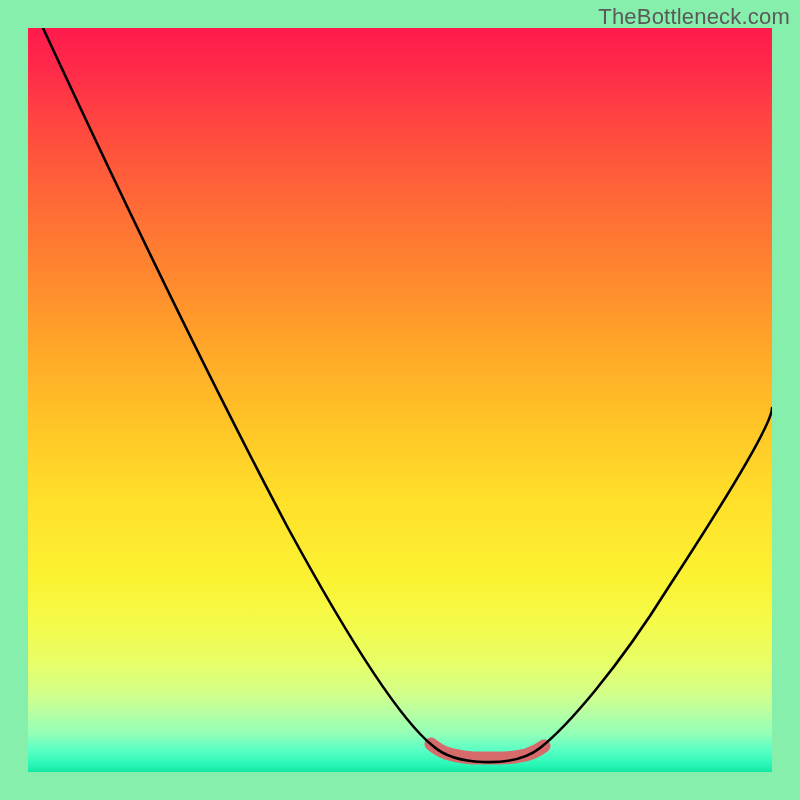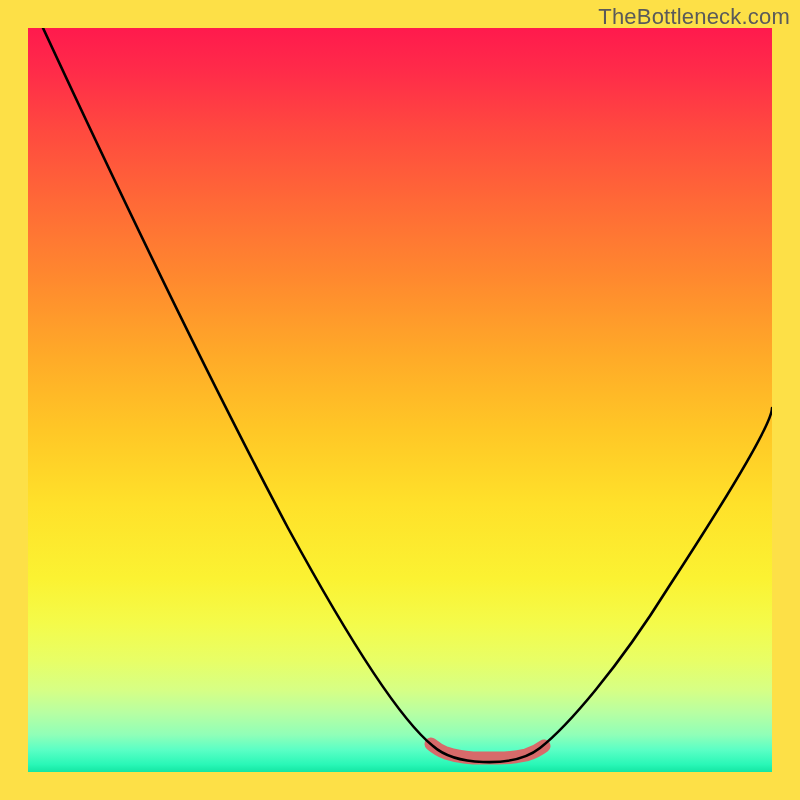--- a/index.html
+++ b/index.html
@@ -1,21 +1,21 @@
 <!DOCTYPE html>
 <html><head>
 <meta charset="utf-8">
 <style>
   * { margin: 0; padding: 0; box-sizing: border-box; }
   html, body { width: 800px; height: 800px; overflow: hidden; background: #000; }
   .frame {
     position: relative;
     width: 800px;
     height: 800px;
-    background: #fde047;
+    background: #86efac;
   }
   .watermark {
     position: absolute;
     top: 4px;
     right: 10px;
     font-family: Arial, Helvetica, sans-serif;
     font-size: 22px;
     font-weight: 500;
     color: #5a5a5a;
     letter-spacing: 0.2px;

